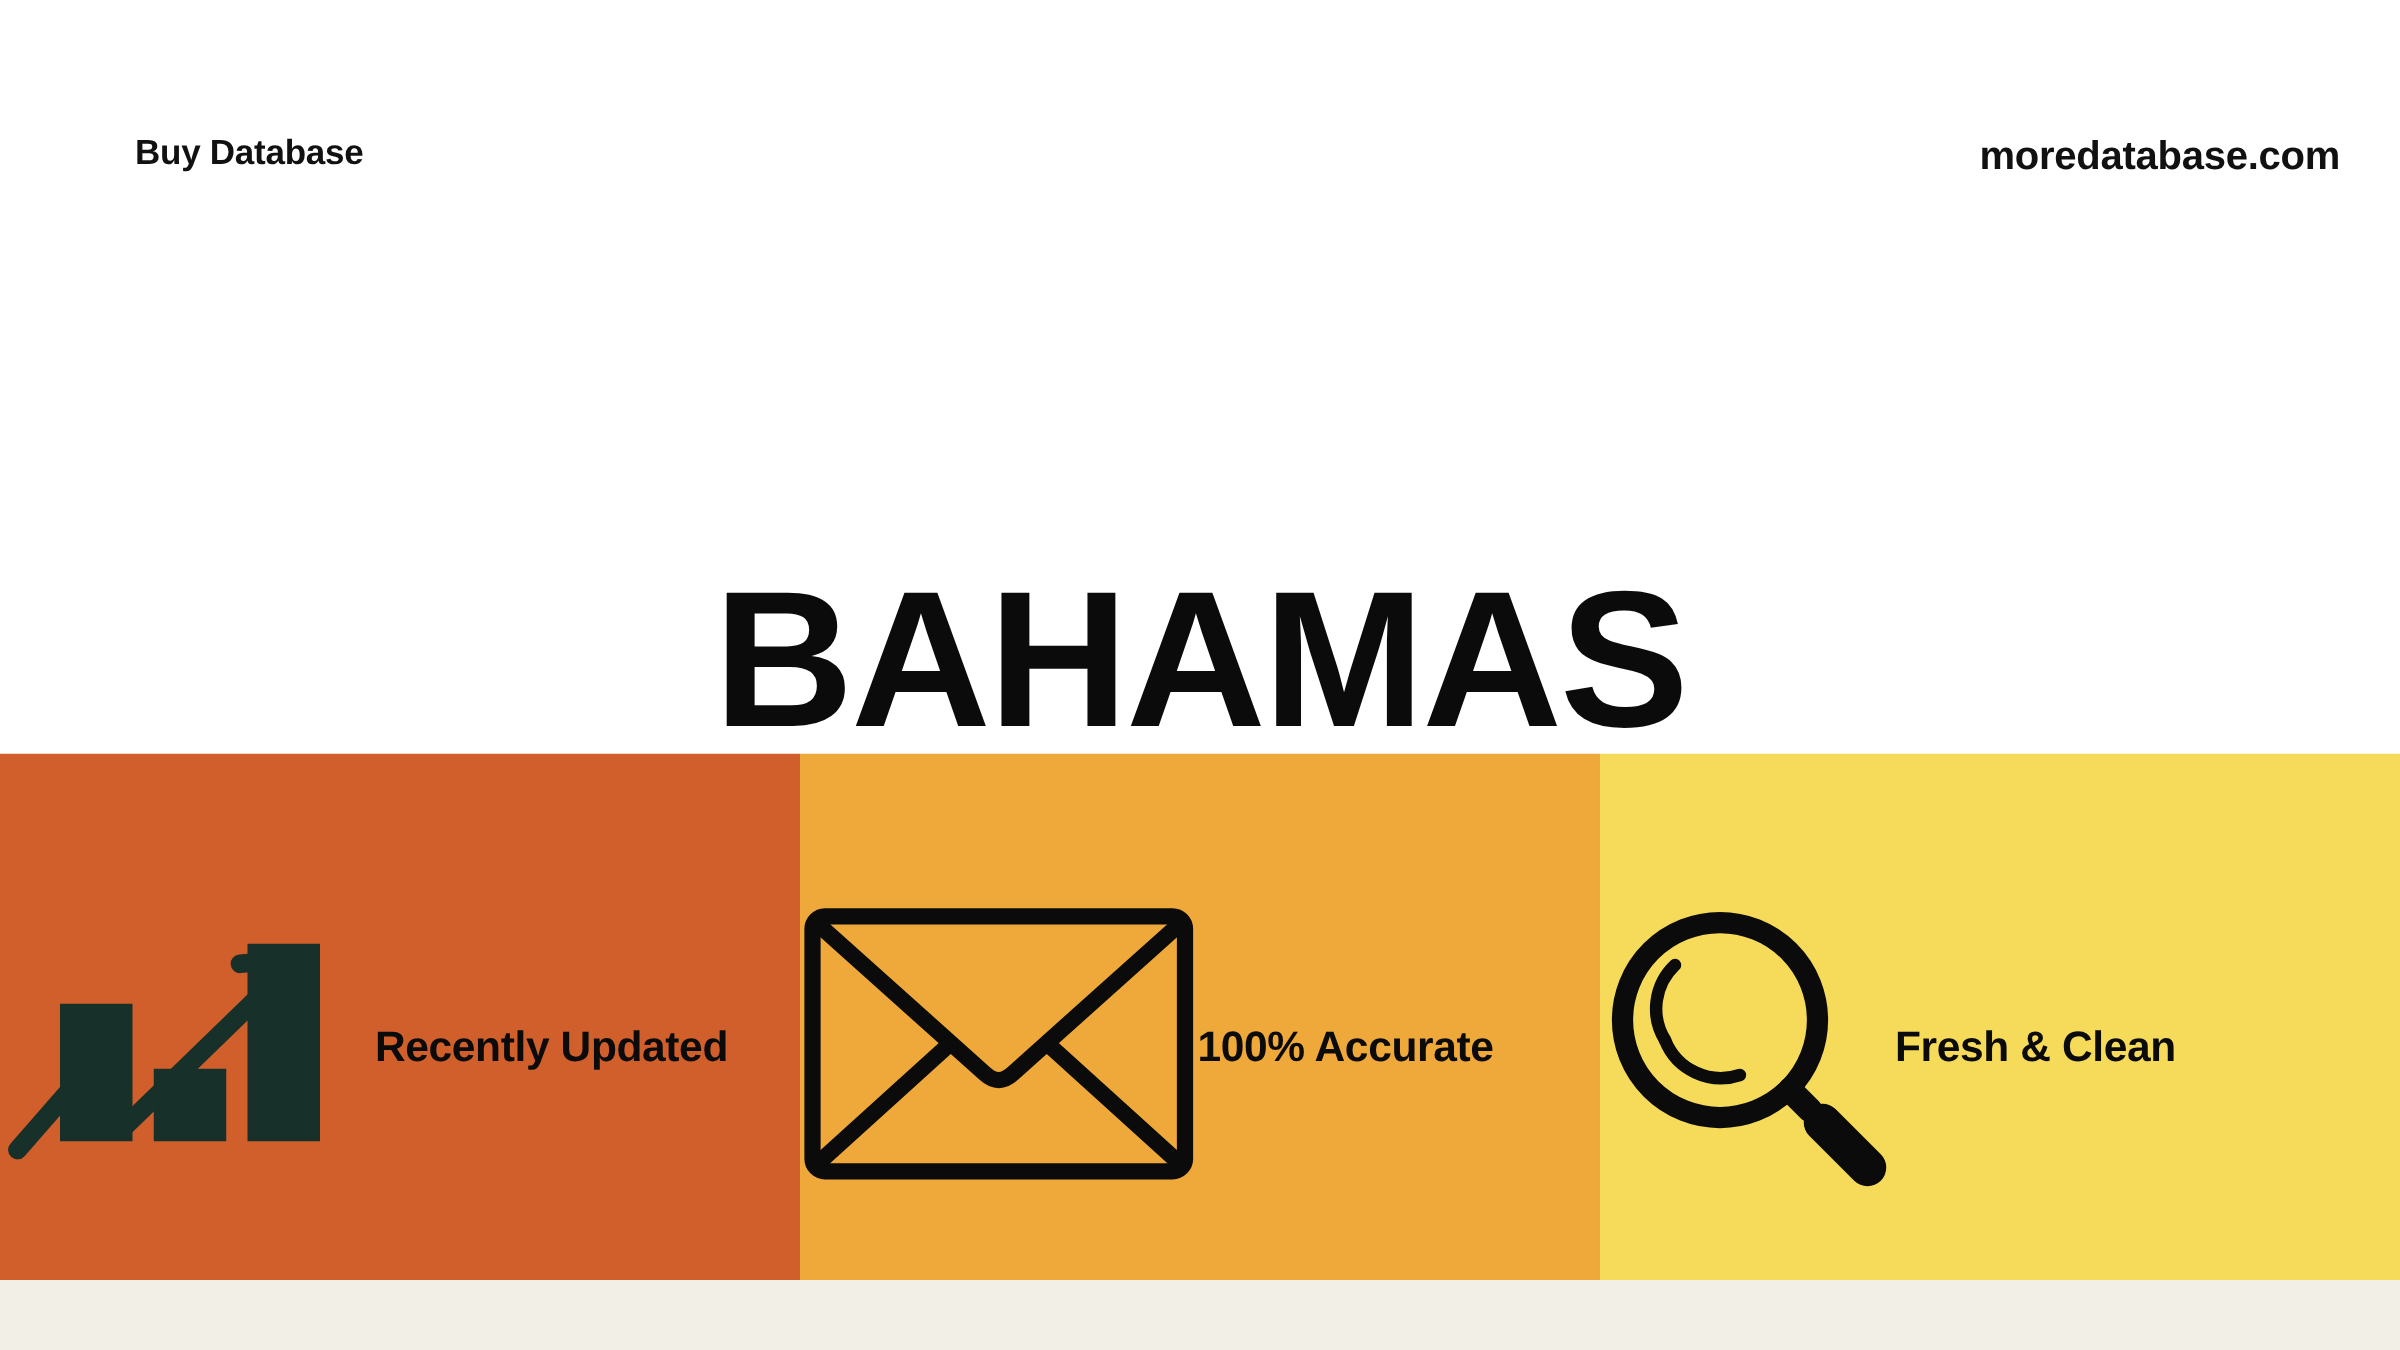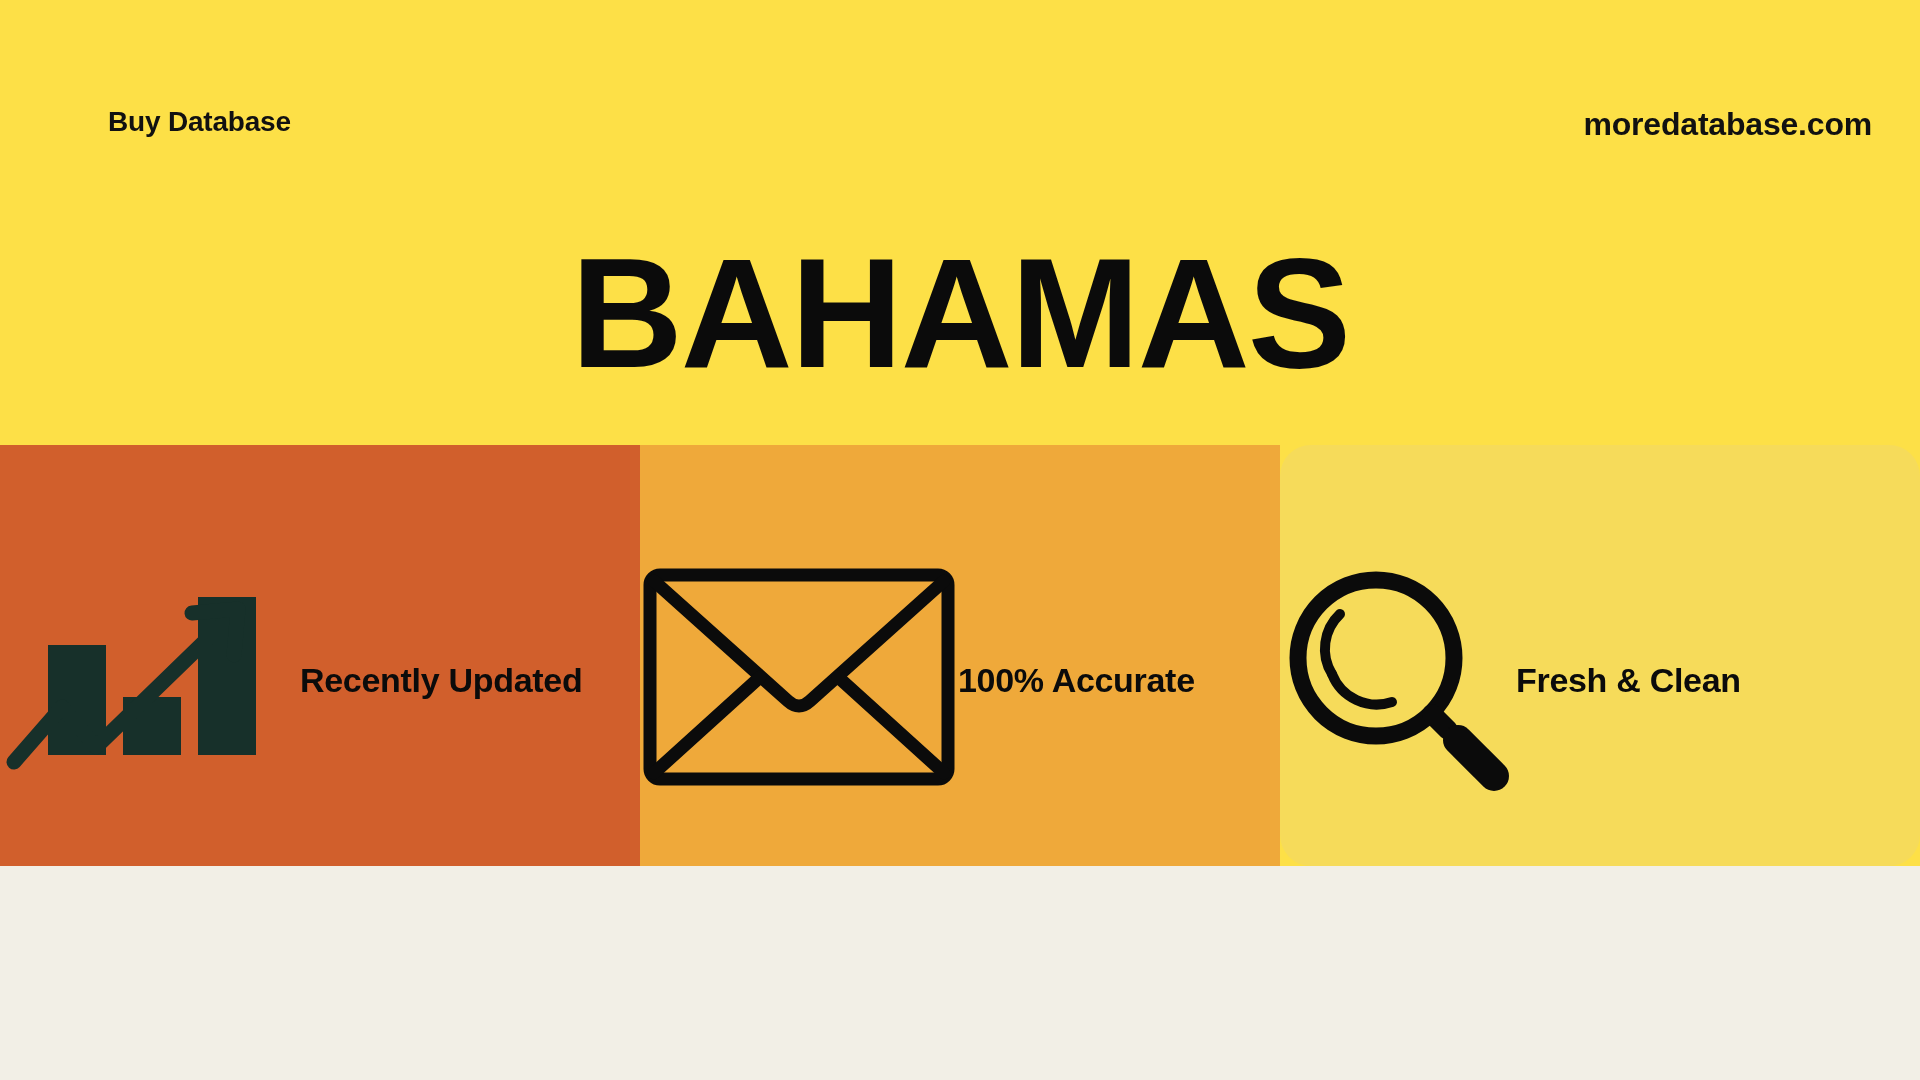--- a/index.html
+++ b/index.html
@@ -9,22 +9,22 @@
   body {
     width: 1920px;
     height: 1080px;
     overflow: hidden;
     font-family: "Liberation Sans", sans-serif;
     background: #f2efe6;
   }
   .poster {
     position: relative;
     width: 1920px;
-    height: 866px;
-    background: #fde047;
+    height: 1024px;
+    background: #ffffff;
     display: flex;
     flex-direction: column;
   }
 
   
   .topbar {
     position: relative;
     height: 200px;
     flex: 0 0 auto;
   }
@@ -50,21 +50,21 @@
     transform: translateX(492px);
   }
 
   
   .hero {
     flex: 1 1 auto;
     position: relative;
     display: flex;
     flex-direction: column;
     align-items: center;
-    justify-content: space-between;
+    justify-content: flex-end;
     padding-top: 40px;
   }
   .hero-title {
     font-size: 155px;
     font-weight: 800;
     letter-spacing: -2px;
     color: #0b0b0b;
     line-height: 0.96;
     text-align: center;
     margin: 0;
@@ -105,21 +105,21 @@
   .feature-label {
     font-size: 34px;
     font-weight: 700;
     color: #0b0b0b;
     letter-spacing: -0.3px;
     margin-top: 6px;
     line-height: 1;
   }
   .f1 { background: #d15f2c; }
   .f2 { background: #efa93a; }
-  .f3 { background: #f6db5a; border-radius: 31px; }
+  .f3 { background: #f6db5a; }
 </style>
 </head>
 <body>
 
 <div class="poster">
 
   <div class="topbar">
     <div class="brand-left">Buy Database</div>
     <div class="brand-right">moredatabase.com</div>
   </div>

